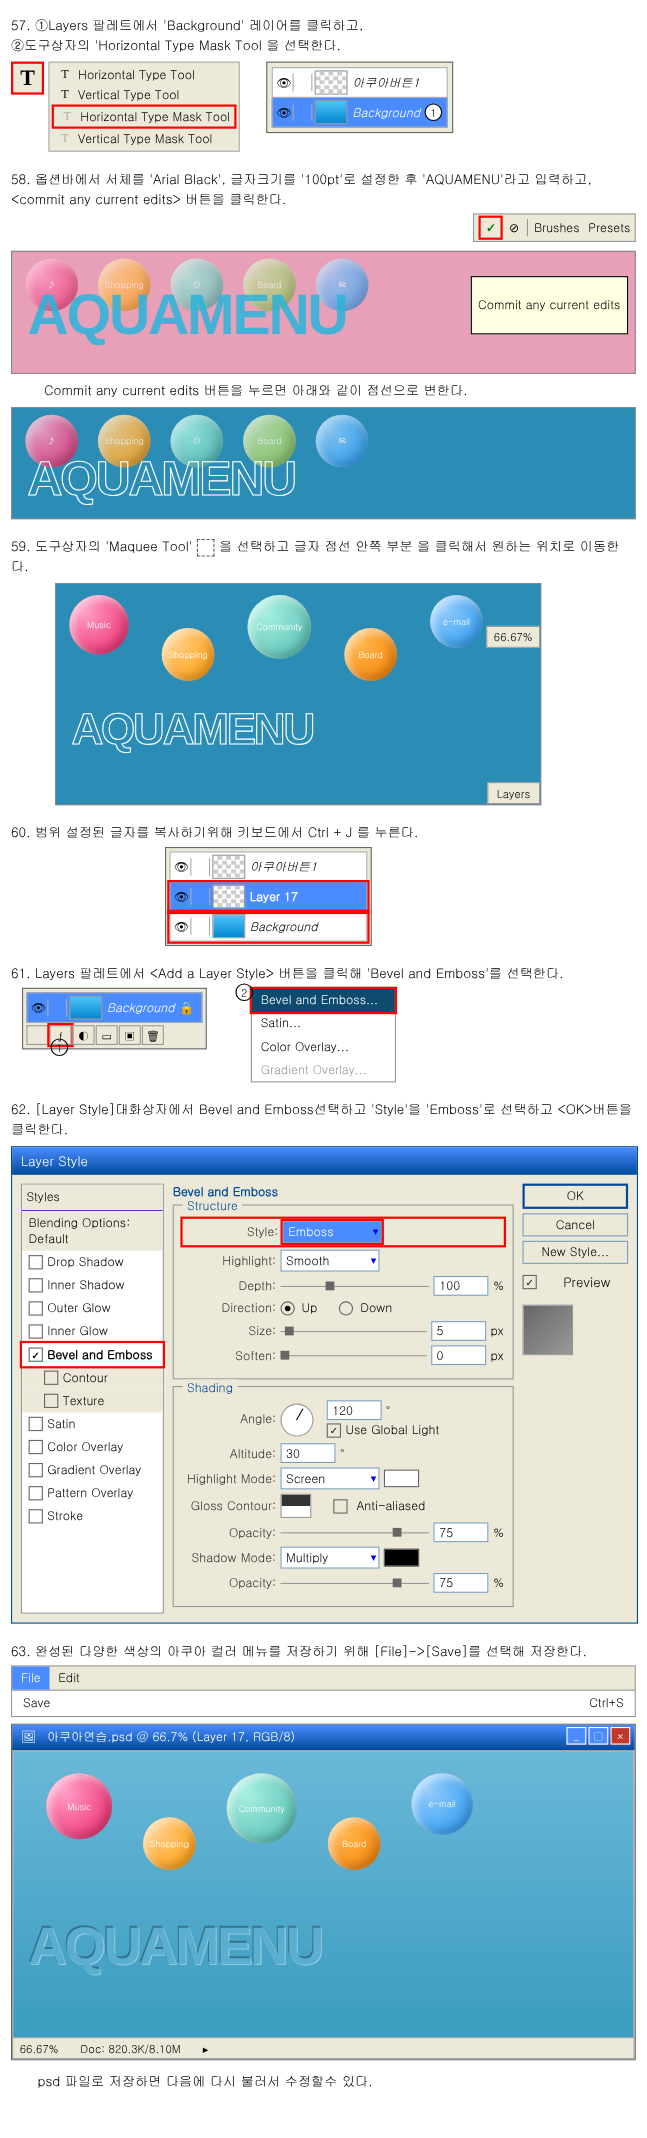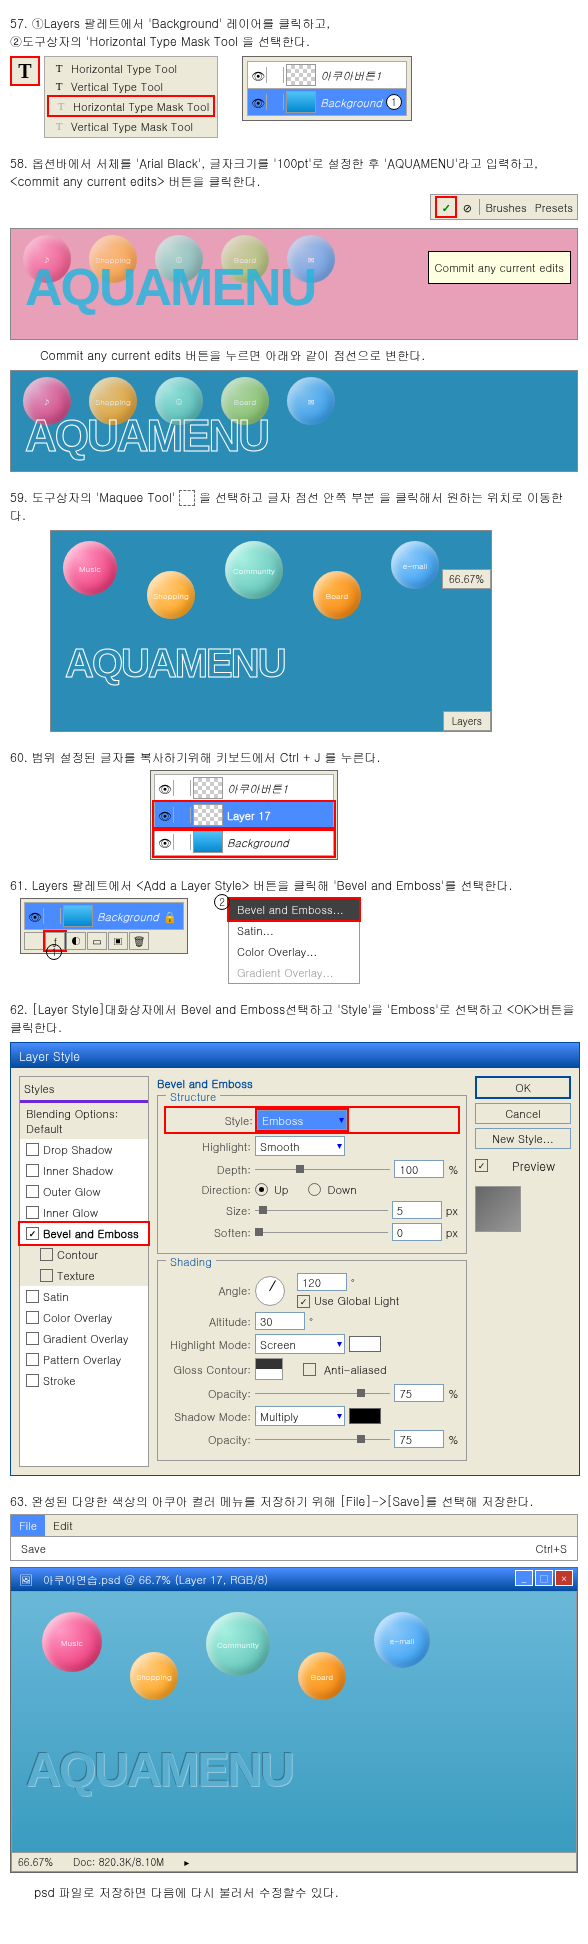--- a/index.html
+++ b/index.html
@@ -18,21 +18,21 @@
 .layer-row.hl{outline:2px solid red}
 .eye{width:16px;height:16px;display:flex;align-items:center;justify-content:center;font-size:11px;border-right:1px solid #aaa;margin-right:2px}
 .link{width:14px;height:16px;border-right:1px solid #aaa;margin-right:2px}
 .thumb{width:28px;height:20px;border:1px solid #999;margin-right:4px;background:#fff}
 .thumb.grad{background:linear-gradient(#4fc3f7,#0288d1)}
 .thumb.trans{background:repeating-conic-gradient(#ccc 0 25%,#fff 0 50%) 0 0/8px 8px}
 .layer-name{font-style:italic;font-size:11px}
 .circ-num{display:inline-flex;width:14px;height:14px;border:1px solid #000;border-radius:50%;align-items:center;justify-content:center;font-size:10px;margin-left:4px}
 .commit-bar{display:flex;align-items:center;background:#ece9d8;border:1px solid #999;padding:1px 4px;font-size:11px;float:right;margin-bottom:2px}
 .commit-icon{width:18px;height:18px;border:2px solid red;display:flex;align-items:center;justify-content:center;color:green;font-weight:bold;margin-right:2px}
-.tooltip-box{position:absolute;background:#ffffe1;border:1px solid #000;padding:8px 6px;font-size:11px;right:6px;top:22px}
+.tooltip-box{position:absolute;background:#ffffe1;border:1px solid #000;padding:18px 6px;font-size:11px;right:6px;top:22px}
 .aqua-canvas{height:110px;background:#e8a0b8;position:relative;overflow:hidden}
 .aqua-text{position:absolute;font-family:'Arial Black',sans-serif;font-weight:900;font-size:52px;color:rgba(40,180,220,.85);left:14px;top:28px;letter-spacing:-2px}
 .bubbles{position:absolute;top:6px;left:12px;display:flex;gap:18px}
 .bubble{width:48px;height:48px;border-radius:50%;display:flex;align-items:center;justify-content:center;font-size:8px;color:#fff;box-shadow:inset 4px 4px 8px rgba(255,255,255,.6),inset -4px -4px 8px rgba(0,0,0,.2)}
 .b-pink{background:radial-gradient(circle at 30% 30%,#ff9bc5,#e91e63)}
 .b-orange{background:radial-gradient(circle at 30% 30%,#ffcc80,#ff9800)}
 .b-mint{background:radial-gradient(circle at 30% 30%,#a5f0e0,#4db6ac)}
 .b-green{background:radial-gradient(circle at 30% 30%,#c5e1a5,#8bc34a)}
 .b-blue{background:radial-gradient(circle at 30% 30%,#90caf9,#2196f3)}
 .b-org2{background:radial-gradient(circle at 30% 30%,#ffb74d,#f57c00)}
@@ -40,26 +40,26 @@
 .dotted-text{position:absolute;font-family:'Arial Black',sans-serif;font-weight:900;font-size:44px;color:transparent;-webkit-text-stroke:1px #fff;text-stroke:1px #fff;left:14px;top:50px;letter-spacing:-2px}
 .full-canvas{height:200px;background:#2b8db5;position:relative;overflow:hidden}
 .zoom-box{position:absolute;right:0;top:38px;background:#ece9d8;border:1px solid #999;padding:2px 6px;font-size:10px}
 .layers-tab{position:absolute;right:0;bottom:0;background:#ece9d8;border:1px solid #999;padding:2px 8px;font-size:10px}
 .palette-small{display:inline-block;background:#ece9d8;border:1px solid #666;padding:3px;font-size:11px;margin-left:80px}
 .pal-icons{display:flex;gap:1px;margin-top:2px}
 .pal-icon{width:18px;height:16px;background:#ece9d8;border:1px solid #999;display:flex;align-items:center;justify-content:center;font-size:10px}
 .pal-icon.hl{outline:2px solid red}
 .context-menu{display:inline-block;background:#fff;border:1px solid #999;font-size:11px;margin-left:20px;vertical-align:top;min-width:130px}
 .ctx-item{padding:3px 8px}
-.ctx-item.sel{background:#404040;color:#fff;outline:2px solid red}
+.ctx-item.sel{background:#0c4a6e;color:#fff;outline:2px solid red}
 .dialog{background:#ece9d8;border:1px solid #004a9c;width:100%;margin-top:6px}
 .dlg-title{background:linear-gradient(#4a8cff,#004a9c);color:#fff;padding:4px 8px;font-size:12px}
 .dlg-body{display:flex;padding:8px;gap:8px}
 .dlg-col1{width:128px;border:1px solid #999;background:#fff;font-size:11px}
-.dlg-hdr{background:#ece9d8;padding:4px;border-bottom:3px solid #6d28d9}
+.dlg-hdr{background:#ece9d8;padding:4px;border-bottom:1px solid #6d28d9}
 .dlg-list-item{display:flex;align-items:center;padding:3px 6px}
 .chk{width:11px;height:11px;border:1px solid #666;margin-right:4px;display:inline-flex;align-items:center;justify-content:center;font-size:9px}
 .chk.on::after{content:"✓";color:#000}
 .dlg-list-item.sel{background:#fff;outline:2px solid red;font-weight:bold}
 .dlg-list-item.sub{padding-left:20px;background:#ece9d8}
 .dlg-col2{flex:1;font-size:11px}
 .fs{border:1px solid #999;padding:8px;margin-bottom:6px;position:relative}
 .fs-title{position:absolute;top:-7px;left:8px;background:#ece9d8;padding:0 4px;color:#004a9c;font-size:11px}
 .field-row{display:flex;align-items:center;margin:4px 0;gap:4px}
 .field-label{width:85px;text-align:right;color:#333}

